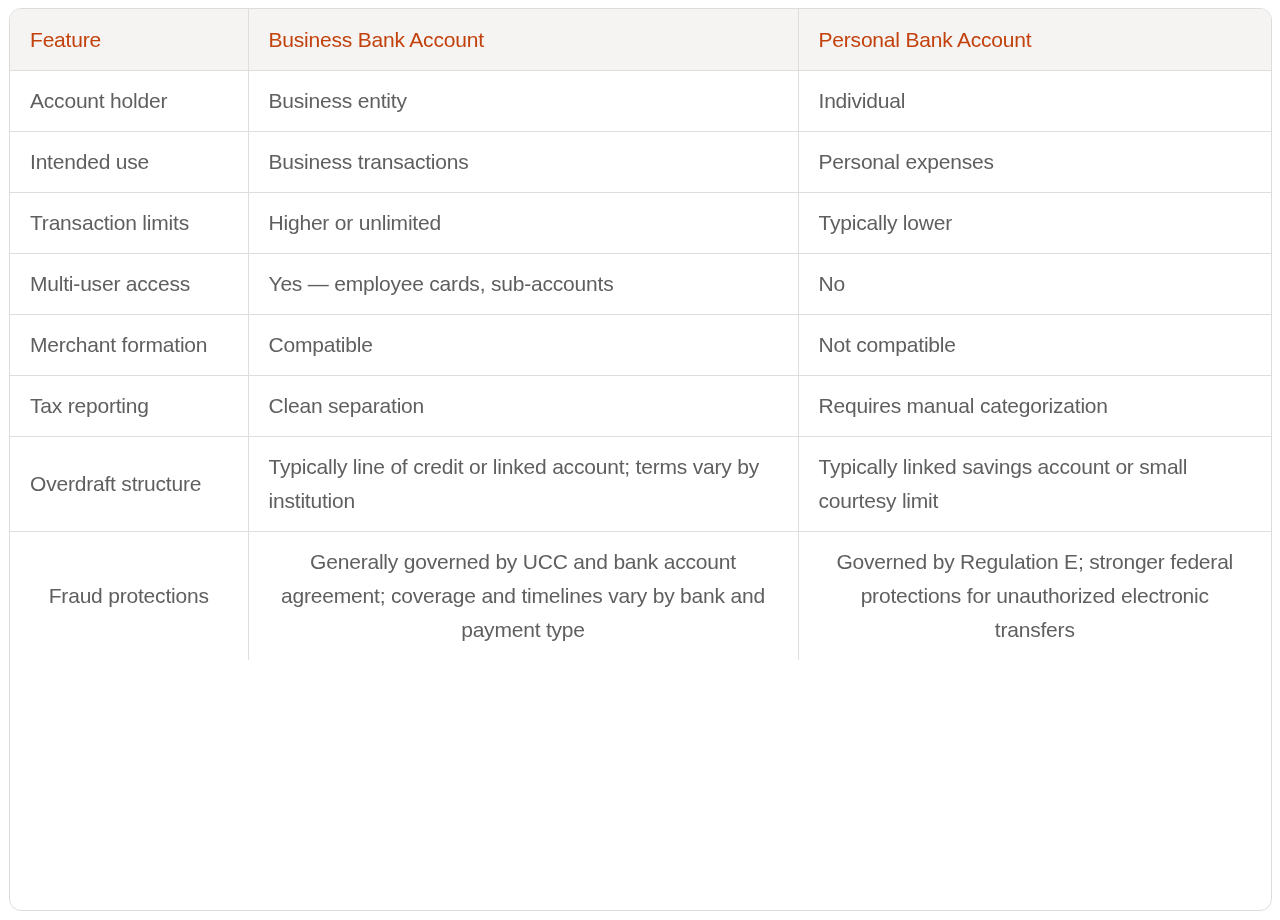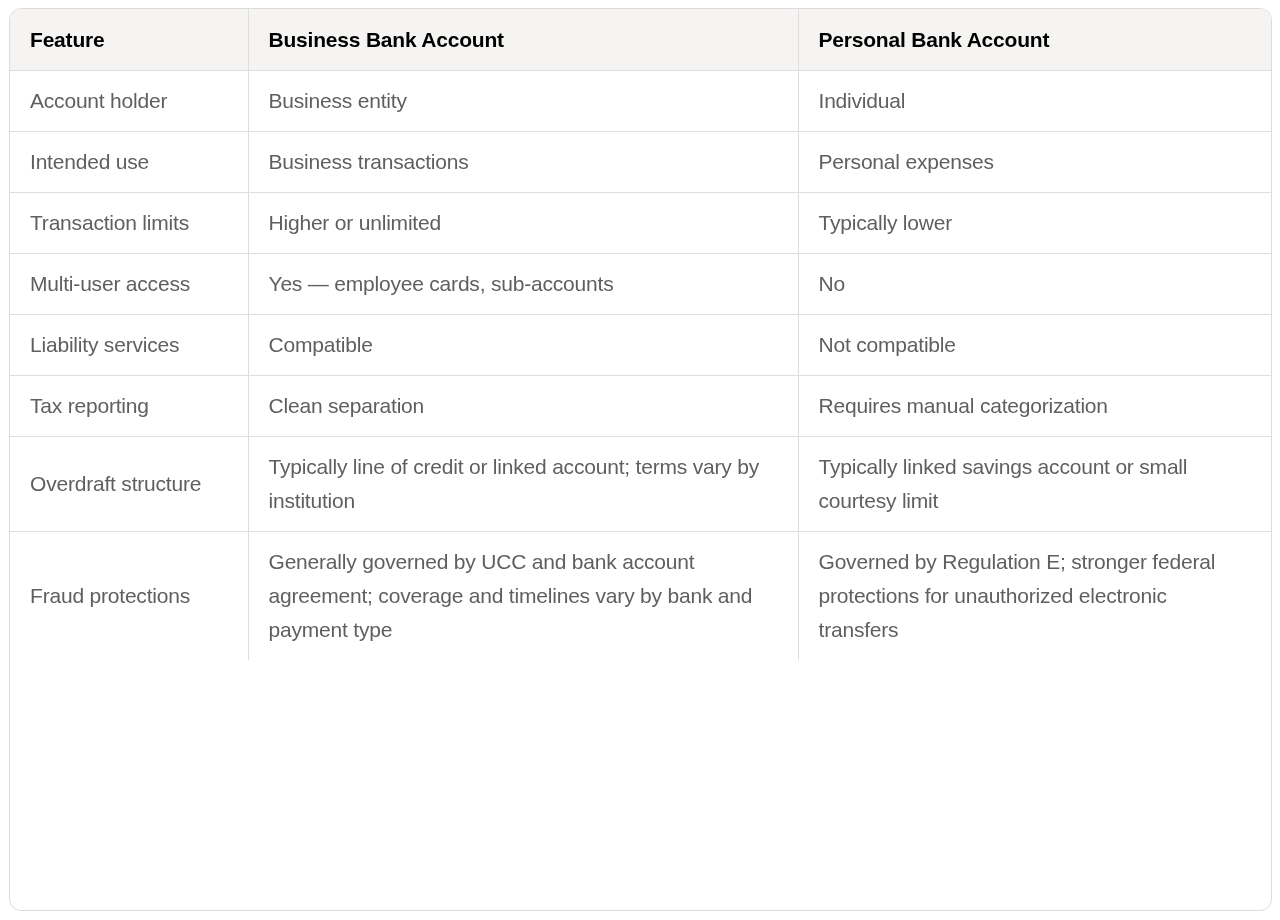--- a/index.html
+++ b/index.html
@@ -13,24 +13,24 @@
   col.c1 { width: 238px; }
   col.c2 { width: 550px; }
   col.c3 { width: auto; }
   th, td {
     text-align: left; vertical-align: middle; padding: 0 20px;
     font-size: 21px; line-height: 34px; color: #5f5f5f; letter-spacing: -0.2px;
     border-bottom: 1px solid #dedede; border-right: 1px solid #dedede;
   }
   th:last-child, td:last-child { border-right: none; }
   tr:last-child td { border-bottom: none; }
-  thead th { background: #f5f4f2; font-weight: bold; color: #000000; height: 61px; }
+  thead th { background: #f5f4f2; font-weight: normal; color: #c2410c; height: 61px; }
   tbody tr.h1 td { height: 60px; margin-top: 8px; }
   tbody tr.h2 td { height: 94px; }
-  tbody tr.h3 td { height: 128px; }
+  tbody tr.h3 td { height: 128px; text-align: center; }
 </style>
 </head>
 <body>
 
 <div class="table-wrap">
   <table>
     <colgroup>
         <col class="c1">
         <col class="c2">
         <col class="c3">
@@ -57,21 +57,21 @@
         <td>Transaction limits</td>
         <td>Higher or unlimited</td>
         <td>Typically lower</td>
       </tr>
       <tr class="h1">
         <td>Multi-user access</td>
         <td>Yes — employee cards, sub-accounts</td>
         <td>No</td>
       </tr>
       <tr class="h1">
-        <td>Liability services</td>
+        <td>Merchant formation</td>
         <td>Compatible</td>
         <td>Not compatible</td>
       </tr>
       <tr class="h1">
         <td>Tax reporting</td>
         <td>Clean separation</td>
         <td>Requires manual categorization</td>
       </tr>
       <tr class="h2">
         <td>Overdraft structure</td>

